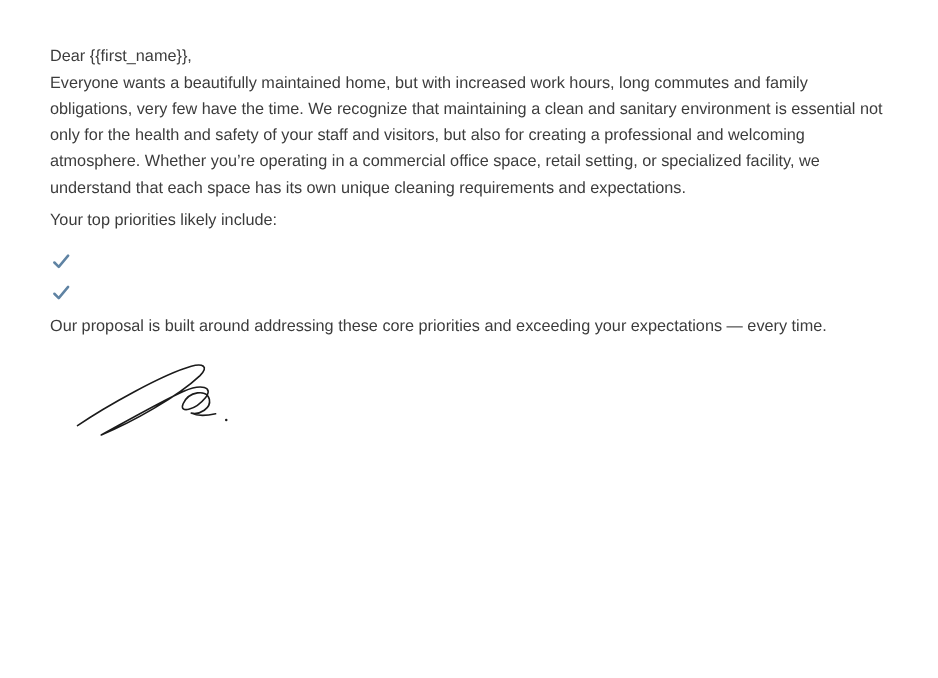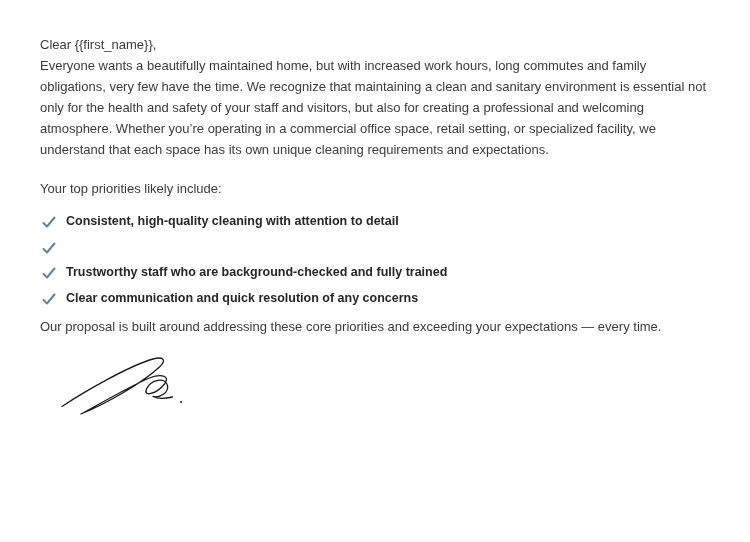--- a/index.html
+++ b/index.html
@@ -27,21 +27,21 @@
     margin-bottom: 24px;
   }
   .letter {
     max-width: 676px;
     color: #3c3c3c;
     font-size: 13px;
     line-height: 21px;
     font-weight: 400;
   }
   .body-text { margin: 0; }
-  .intro { margin-top: 18px; }
+  .intro { margin-top: 5px; }
   .priorities {
     list-style: none;
     margin: 14px 0 0 0;
   }
   .priority-item {
     display: flex;
     align-items: flex-start;
     margin-bottom: 9px;
   }
   .check {
@@ -69,56 +69,39 @@
   .signature svg { display: block; width: 100%; height: 100%; }
 </style>
 </head>
 <body>
 
 <div class="page">
 
 
   <div class="letter">
 
-    <p class="body-text">Clear {{first_name}},</p>
+    <p class="body-text">Dear {{first_name}},</p>
     <p class="body-text">Everyone wants a beautifully maintained home, but with increased work hours, long commutes and family obligations, very few have the time. We recognize that maintaining a clean and sanitary environment is essential not only for the health and safety of your staff and visitors, but also for creating a professional and welcoming atmosphere. Whether you’re operating in a commercial office space, retail setting, or specialized facility, we understand that each space has its own unique cleaning requirements and expectations.</p>
 
     <p class="body-text intro">Your top priorities likely include:</p>
 
     <ul class="priorities">
-      <li class="priority-item">
-        <span class="check">
-          <svg viewBox="0 0 14 14" width="14" height="14">
-              <polyline points="1.5,8 5,11.5 12.5,2.5" fill="none" stroke="#5f83a3" stroke-width="2" stroke-linecap="round" stroke-linejoin="round"></polyline>
-            </svg>
-        </span>
-        <span class="priority-text">Consistent, high-quality cleaning with attention to detail</span>
-      </li>
       <li class="priority-item">
         <span class="check">
           <svg viewBox="0 0 14 14" width="14" height="14">
               <polyline points="1.5,8 5,11.5 12.5,2.5" fill="none" stroke="#5f83a3" stroke-width="2" stroke-linecap="round" stroke-linejoin="round"></polyline>
             </svg>
         </span>
       </li>
       <li class="priority-item">
         <span class="check">
           <svg viewBox="0 0 14 14" width="14" height="14">
               <polyline points="1.5,8 5,11.5 12.5,2.5" fill="none" stroke="#5f83a3" stroke-width="2" stroke-linecap="round" stroke-linejoin="round"></polyline>
             </svg>
         </span>
-        <span class="priority-text">Trustworthy staff who are background-checked and fully trained</span>
-      </li>
-      <li class="priority-item">
-        <span class="check">
-          <svg viewBox="0 0 14 14" width="14" height="14">
-              <polyline points="1.5,8 5,11.5 12.5,2.5" fill="none" stroke="#5f83a3" stroke-width="2" stroke-linecap="round" stroke-linejoin="round"></polyline>
-            </svg>
-        </span>
-        <span class="priority-text">Clear communication and quick resolution of any concerns</span>
       </li>
     </ul>
 
     <p class="body-text closing">Our proposal is built around addressing these core priorities and exceeding your expectations — every time.</p>
 
     <div class="signature">
       <svg viewBox="0 0 140 75">
         <path d="M 12 56
                  C 34 41, 80 15, 103 8.5
                  C 112 6, 117.5 8.5, 110 16

